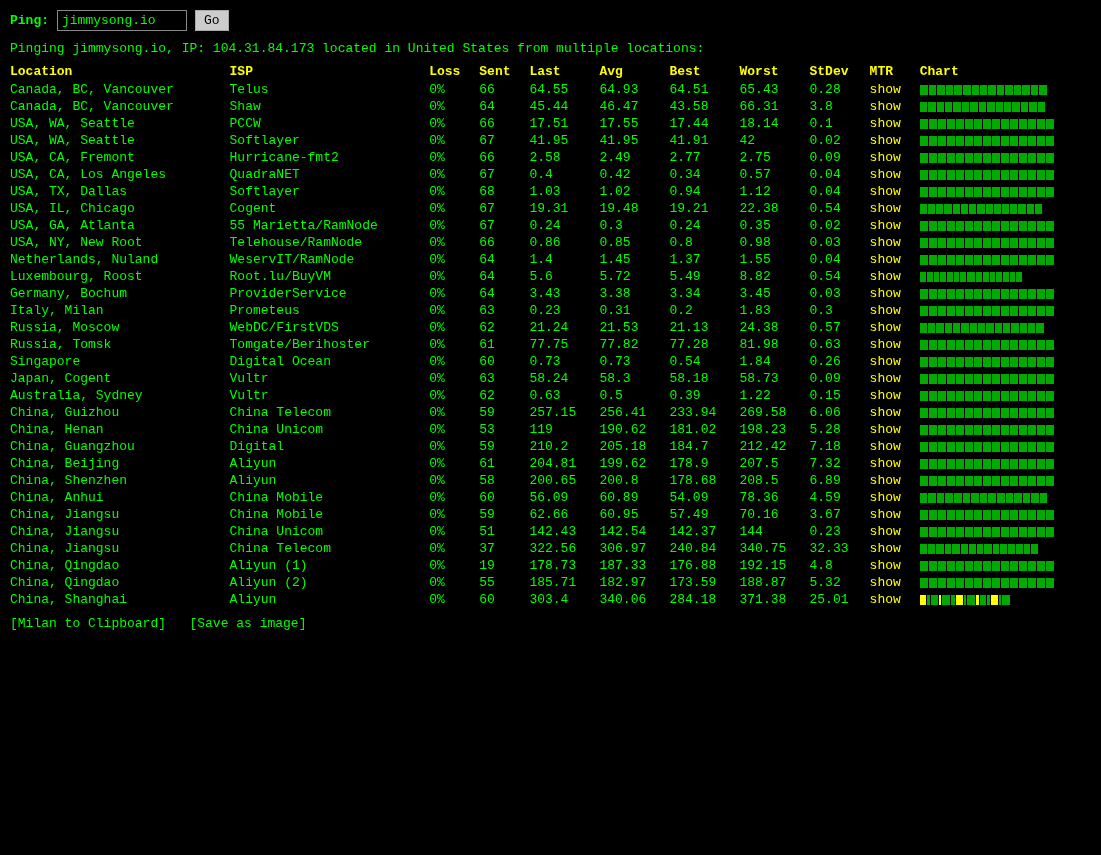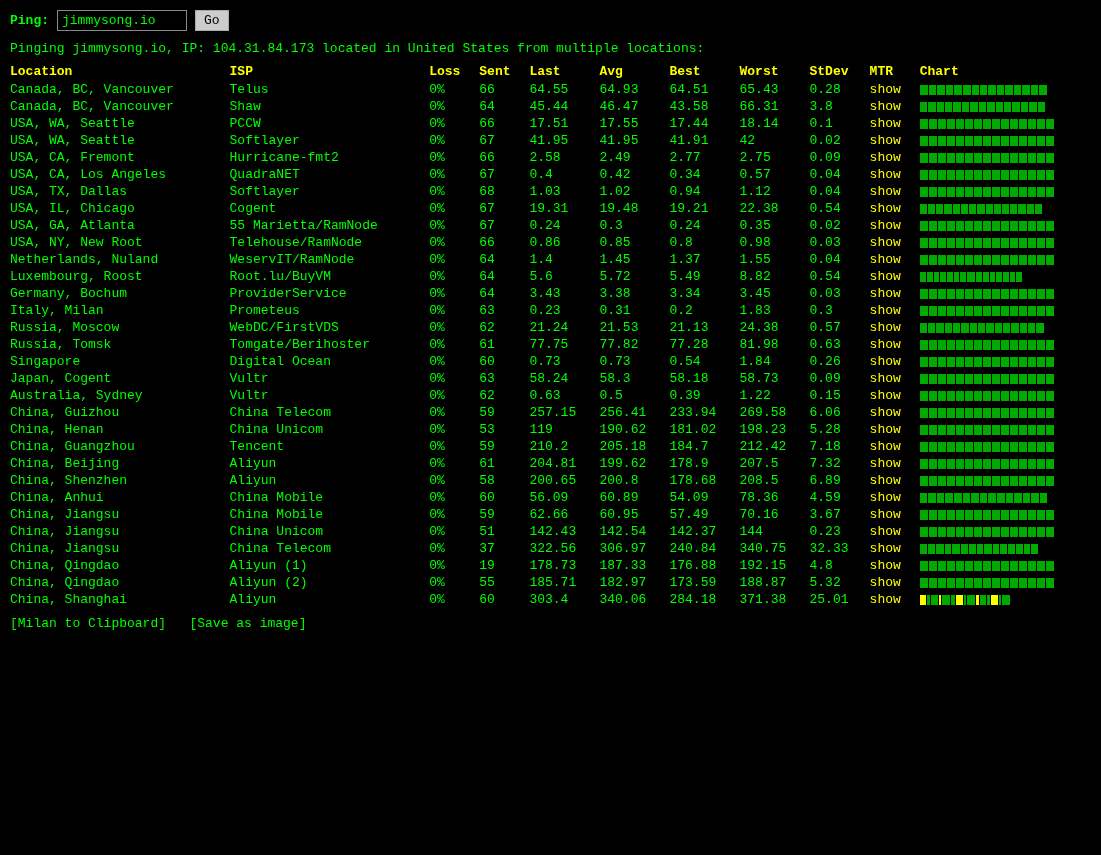--- a/index.html
+++ b/index.html
@@ -759,21 +759,21 @@
             <span class="chart-bar" style="width: 8px;"></span>
             <span class="chart-bar" style="width: 8px;"></span>
             <span class="chart-bar" style="width: 8px;"></span>
             <span class="chart-bar" style="width: 8px;"></span>
             <span class="chart-bar" style="width: 8px;"></span>
           </div>
         </td>
       </tr>
       <tr>
         <td class="location">China, Guangzhou</td>
-        <td class="isp">Tencent</td>
+        <td class="isp">Digital</td>
         <td>0%</td>
         <td>59</td>
         <td>210.2</td>
         <td>205.18</td>
         <td>184.7</td>
         <td>212.42</td>
         <td>7.18</td>
         <td class="mtr"><a href="#">show</a></td>
         <td class="chart-cell">
           <div class="chart-bar-container">

